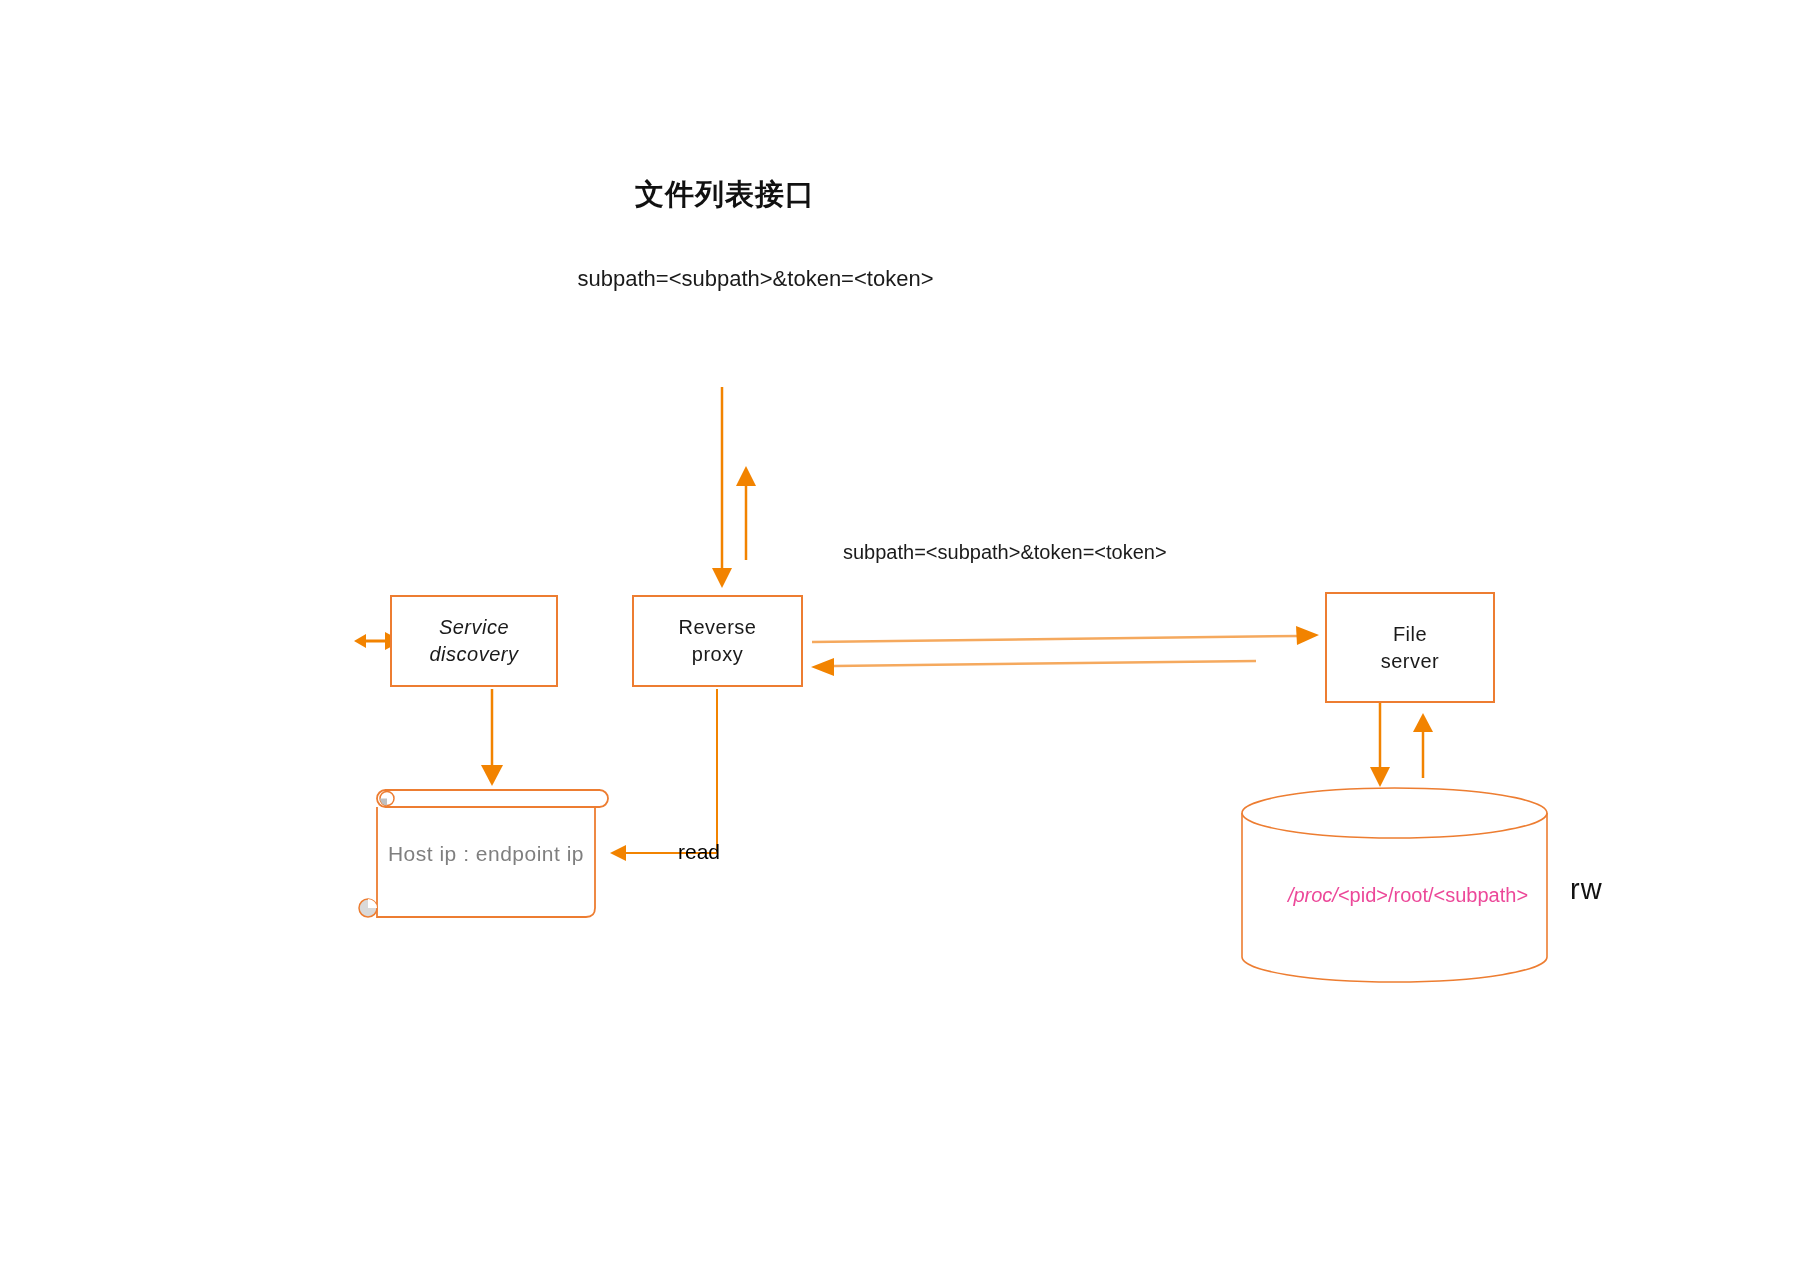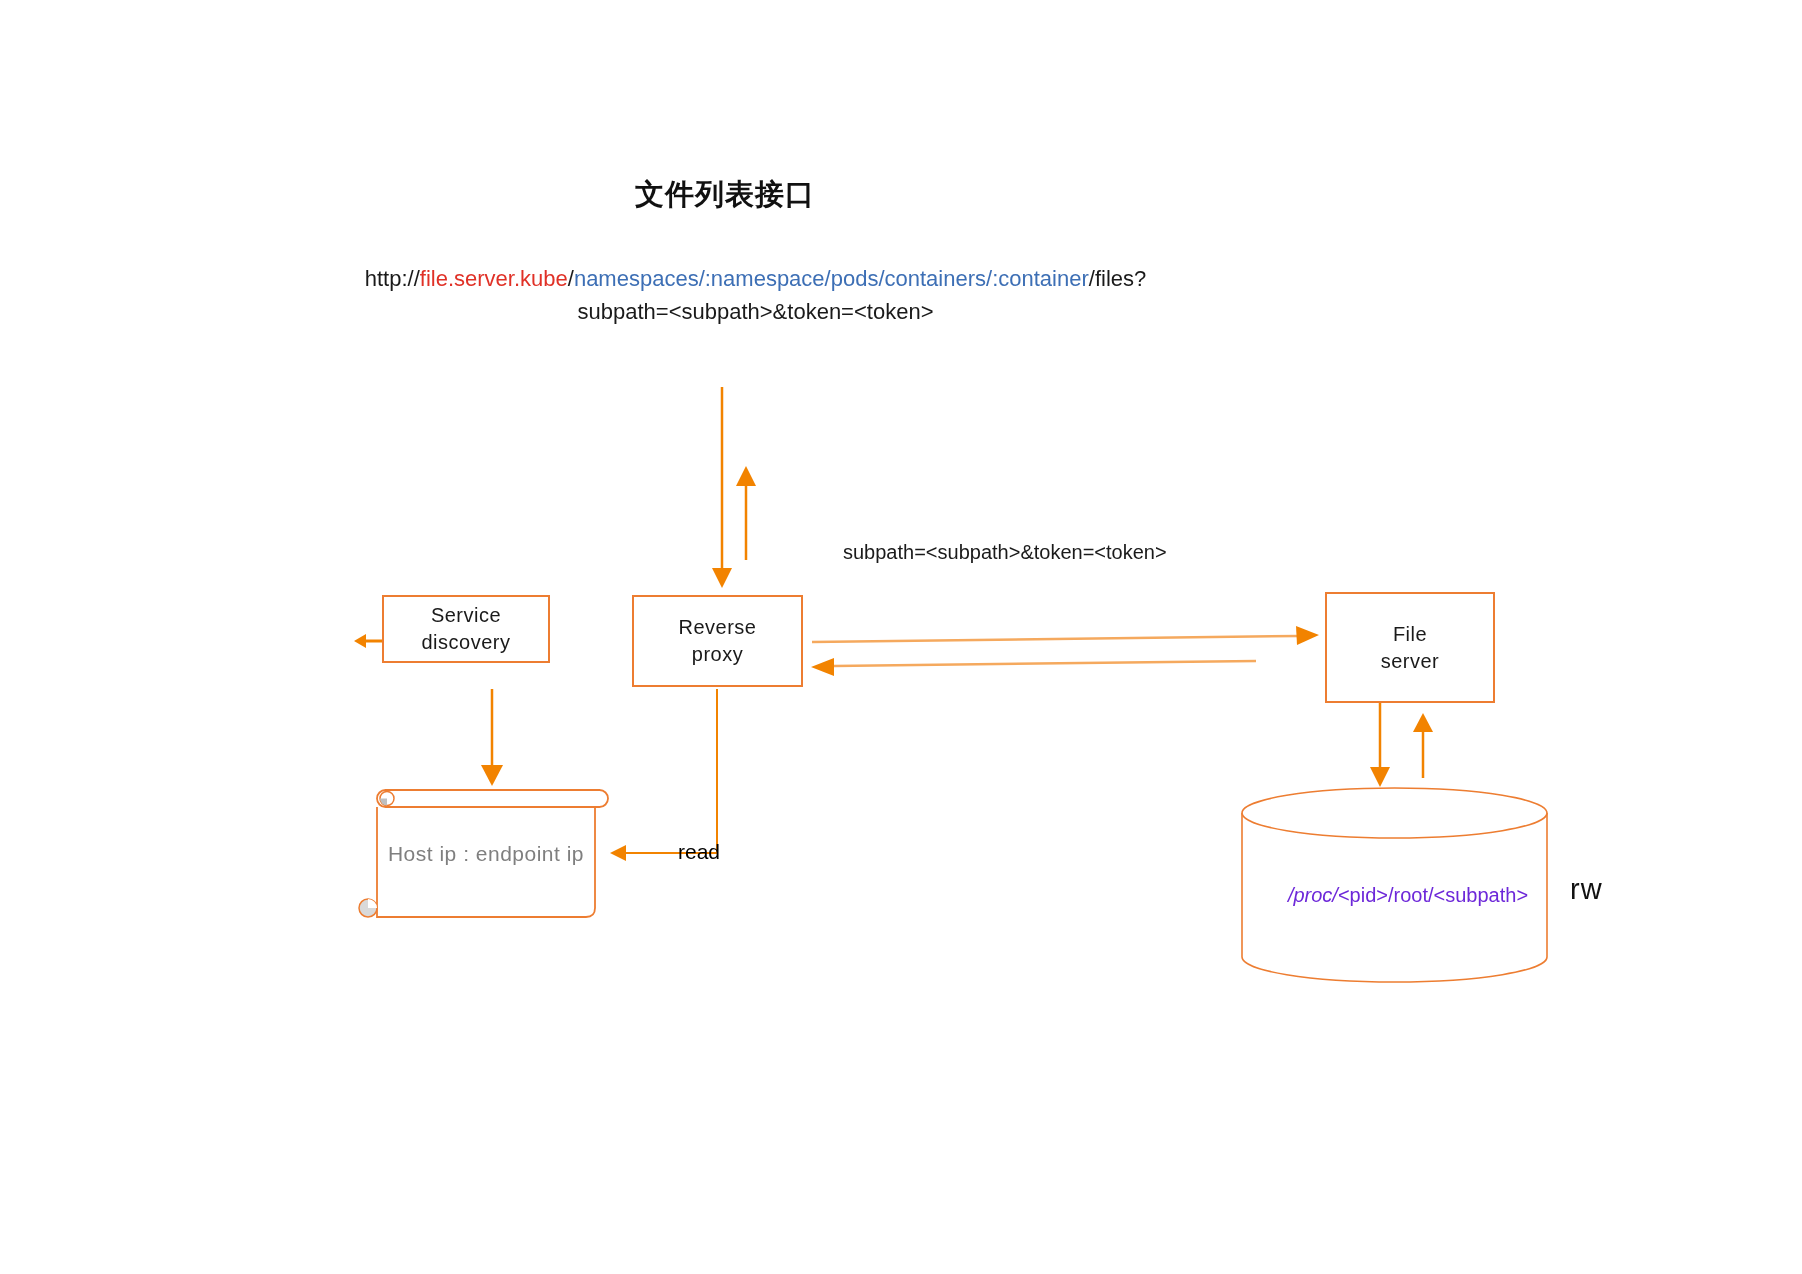--- a/index.html
+++ b/index.html
@@ -41,21 +41,21 @@
     box-sizing:border-box;
     border:2px solid #ED7D31;
     background:#fff;
     display:flex;flex-direction:column;
     align-items:center;justify-content:center;
     font-size:20px;line-height:27px;
     letter-spacing:0.5px;
     text-align:center;color:#1a1a1a;
   }
   #node-api{left:180px;top:580px;width:170px;height:92px;}
-  #node-service{left:382px;top:580px;width:168px;height:68px;}
+  #node-service{left:390px;top:580px;width:168px;height:92px;font-style:italic;}
   #node-proxy{left:632px;top:580px;width:171px;height:92px;text-align:right;}
   #node-file{left:1325px;top:577px;width:170px;height:111px;}
 
   .scroll-label{
     left:377px;top:827px;width:218px;
     text-align:center;
     font-size:21px;color:#7f7f7f;
     letter-spacing:0.5px;
     white-space:nowrap;
   }
@@ -64,21 +64,21 @@
     font-size:21px;color:#000;
   }
   .rw-label{
     left:1570px;top:858px;
     font-size:29px;color:#111;
     letter-spacing:1px;
   }
   .cylinder-label{
     left:1242px;top:869px;width:332px;
     text-align:center;
-    font-size:20px;color:#6d28d9;
+    font-size:20px;color:#ec4899;
     white-space:nowrap;
   }
   .cylinder-label .it{font-style:italic;}
 </style>
 </head>
 <body>
 
 <div id="canvas">
 
   <svg id="svg-layer" viewBox="0 0 1802 1274">
@@ -140,23 +140,20 @@
 
     <g>
       <path d="M1242,798 L1242,942 A152.5,25 0 0 0 1547,942 L1547,798" fill="#fff" stroke="#ED7D31" stroke-width="1.6"></path>
       <ellipse cx="1394.5" cy="798" rx="152.5" ry="25" fill="#fff" stroke="#ED7D31" stroke-width="1.6"></ellipse>
     </g>
   </svg>
 
   <div class="abs diagram-title">文件列表接口</div>
 
   <div class="abs url-top">
-    <div>
-      <span class="seg-black">http://</span><span class="seg-red">file.server.kube</span><span class="seg-black">/</span><span class="seg-blue">namespaces/:namespace/pods/containers/:container</span><span class="seg-black">/files?</span>
-    </div>
     <div>subpath=&lt;subpath&gt;&amp;token=&lt;token&gt;</div>
   </div>
 
   <div class="abs url-endpoint">
     <div>subpath=&lt;subpath&gt;&amp;token=&lt;token&gt;</div>
   </div>
 
 
   <div id="node-service" class="abs node">
     <span>Service</span>

